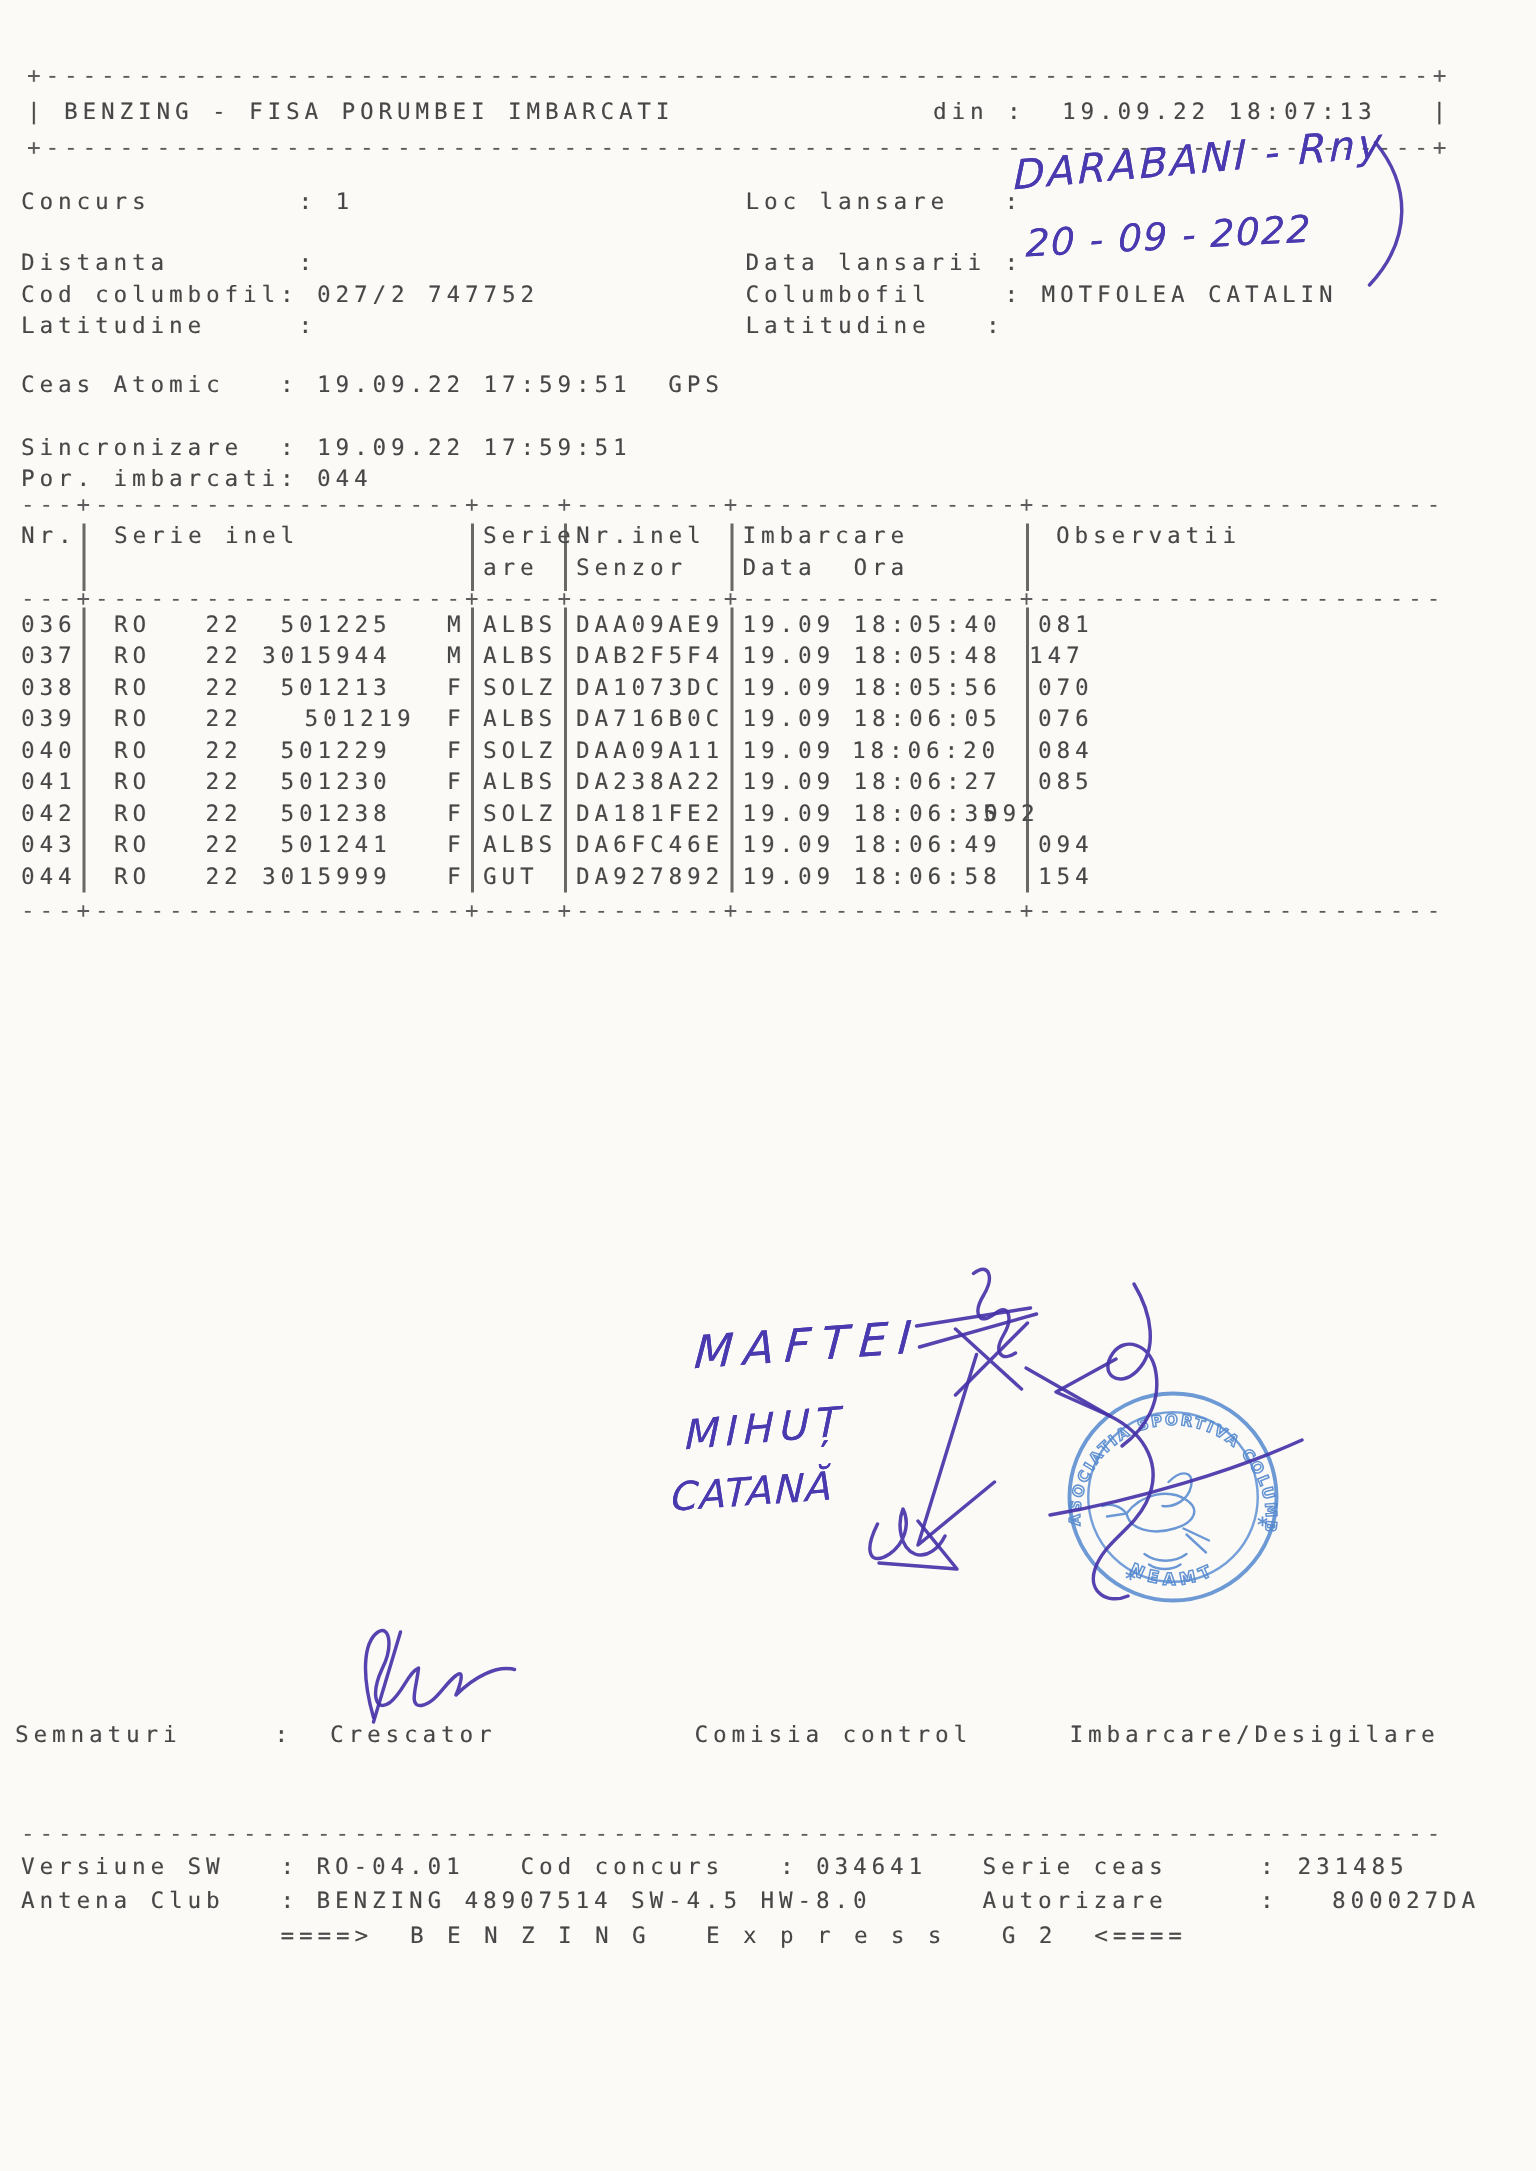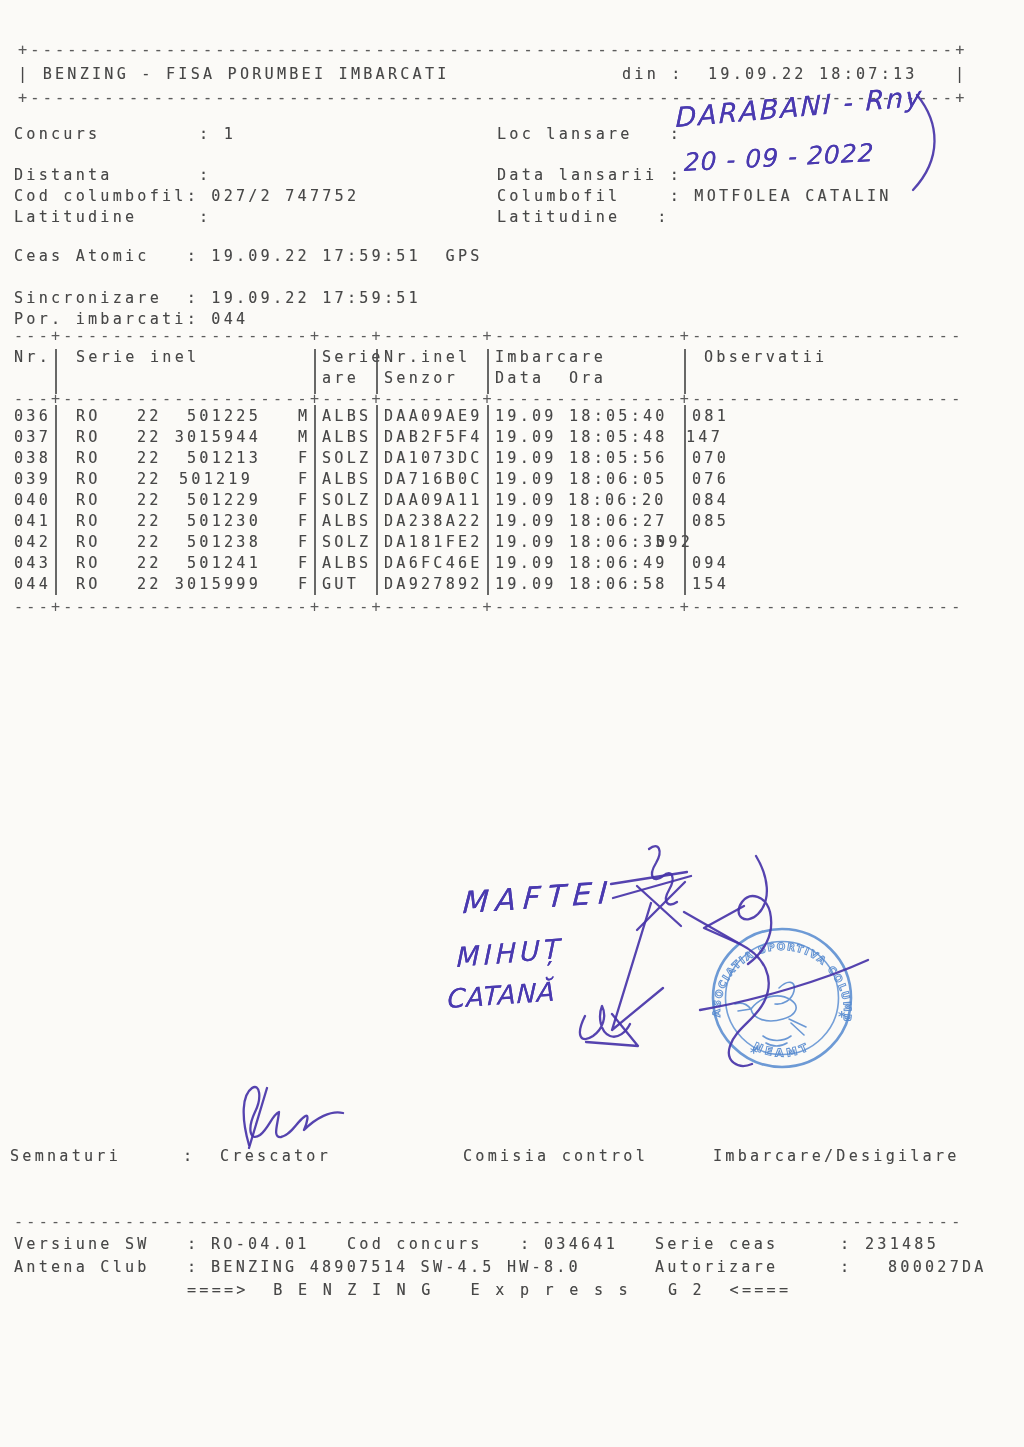--- a/index.html
+++ b/index.html
@@ -121,21 +121,21 @@
       <span style="left:308px">SOLZ</span>
       <span style="left:370px">DA1073DC</span>
       <span style="left:481px">19.09</span>
       <span style="left:555px">18:05:56</span>
       <span style="left:678px">070</span>
     </div>
       <div class="trow">
       <span style="left:0">039</span>
       <span style="left:62px">RO</span>
       <span style="left:123px">22</span>
-      <span class="ring" style="left:128px">501219</span>
+      <span class="ring" style="left:152px">501219</span>
       <span style="left:284px">F</span>
       <span style="left:308px">ALBS</span>
       <span style="left:370px">DA716B0C</span>
       <span style="left:481px">19.09</span>
       <span style="left:555px">18:06:05</span>
       <span style="left:678px">076</span>
     </div>
       <div class="trow">
       <span style="left:0">040</span>
       <span style="left:62px">RO</span>

